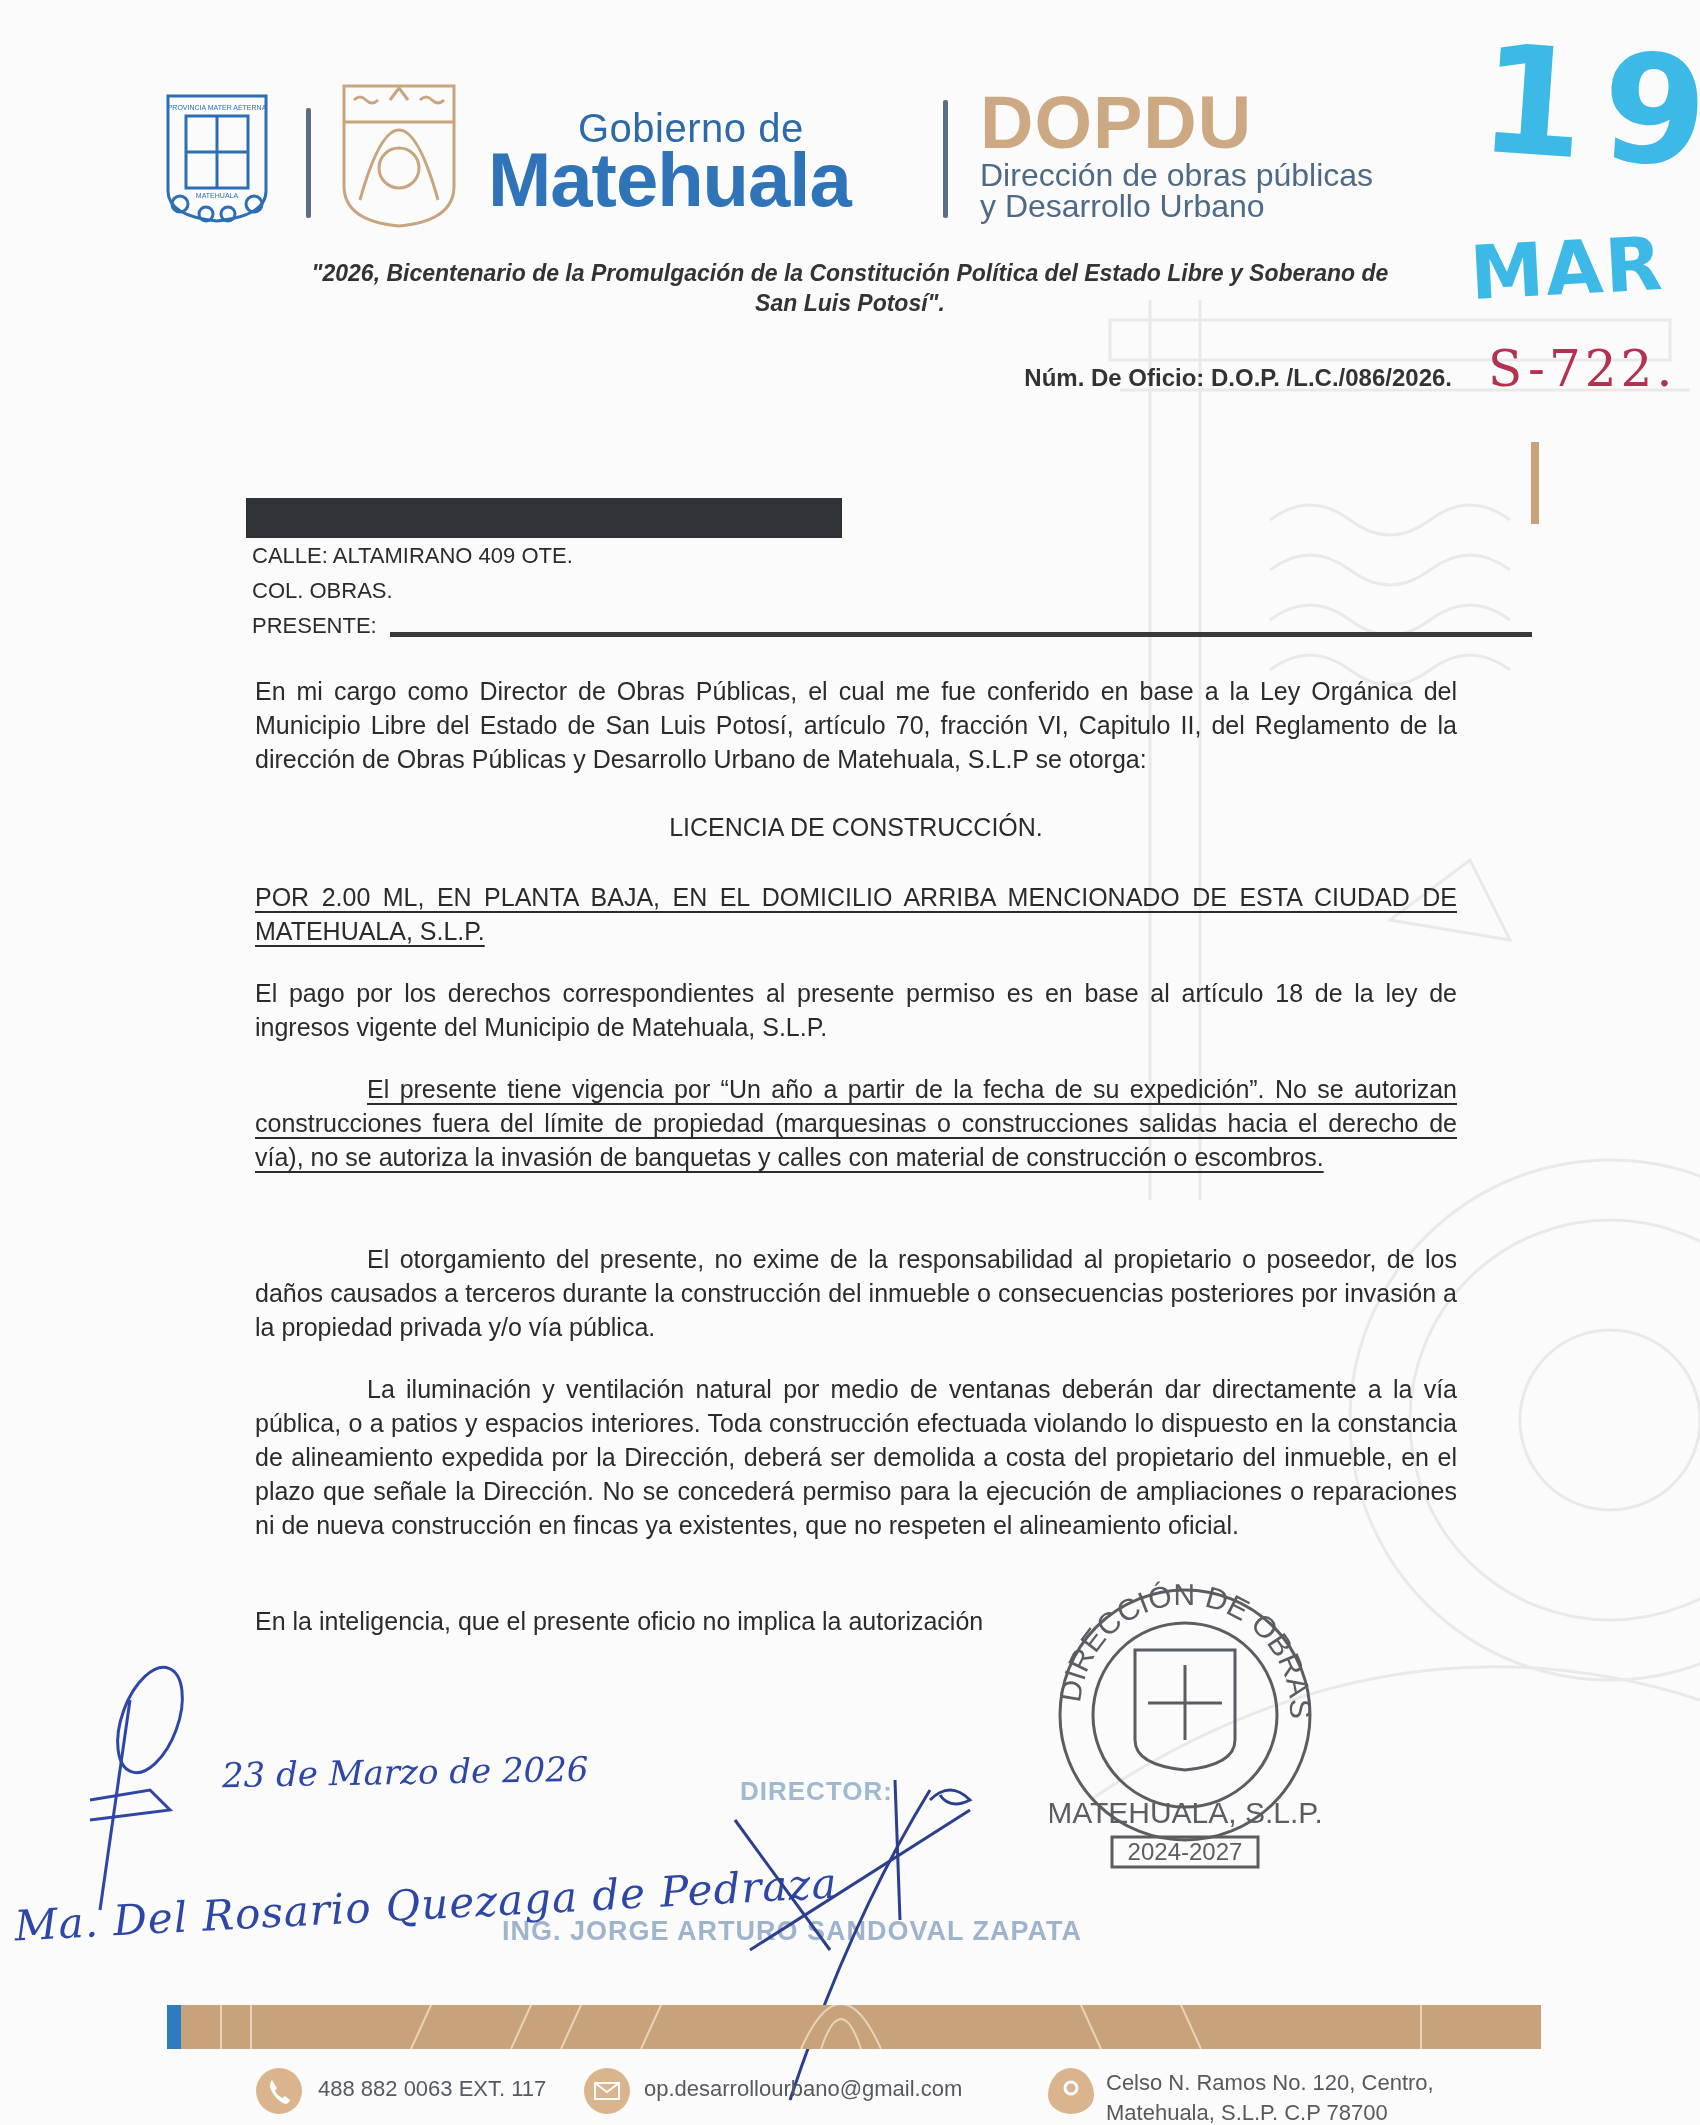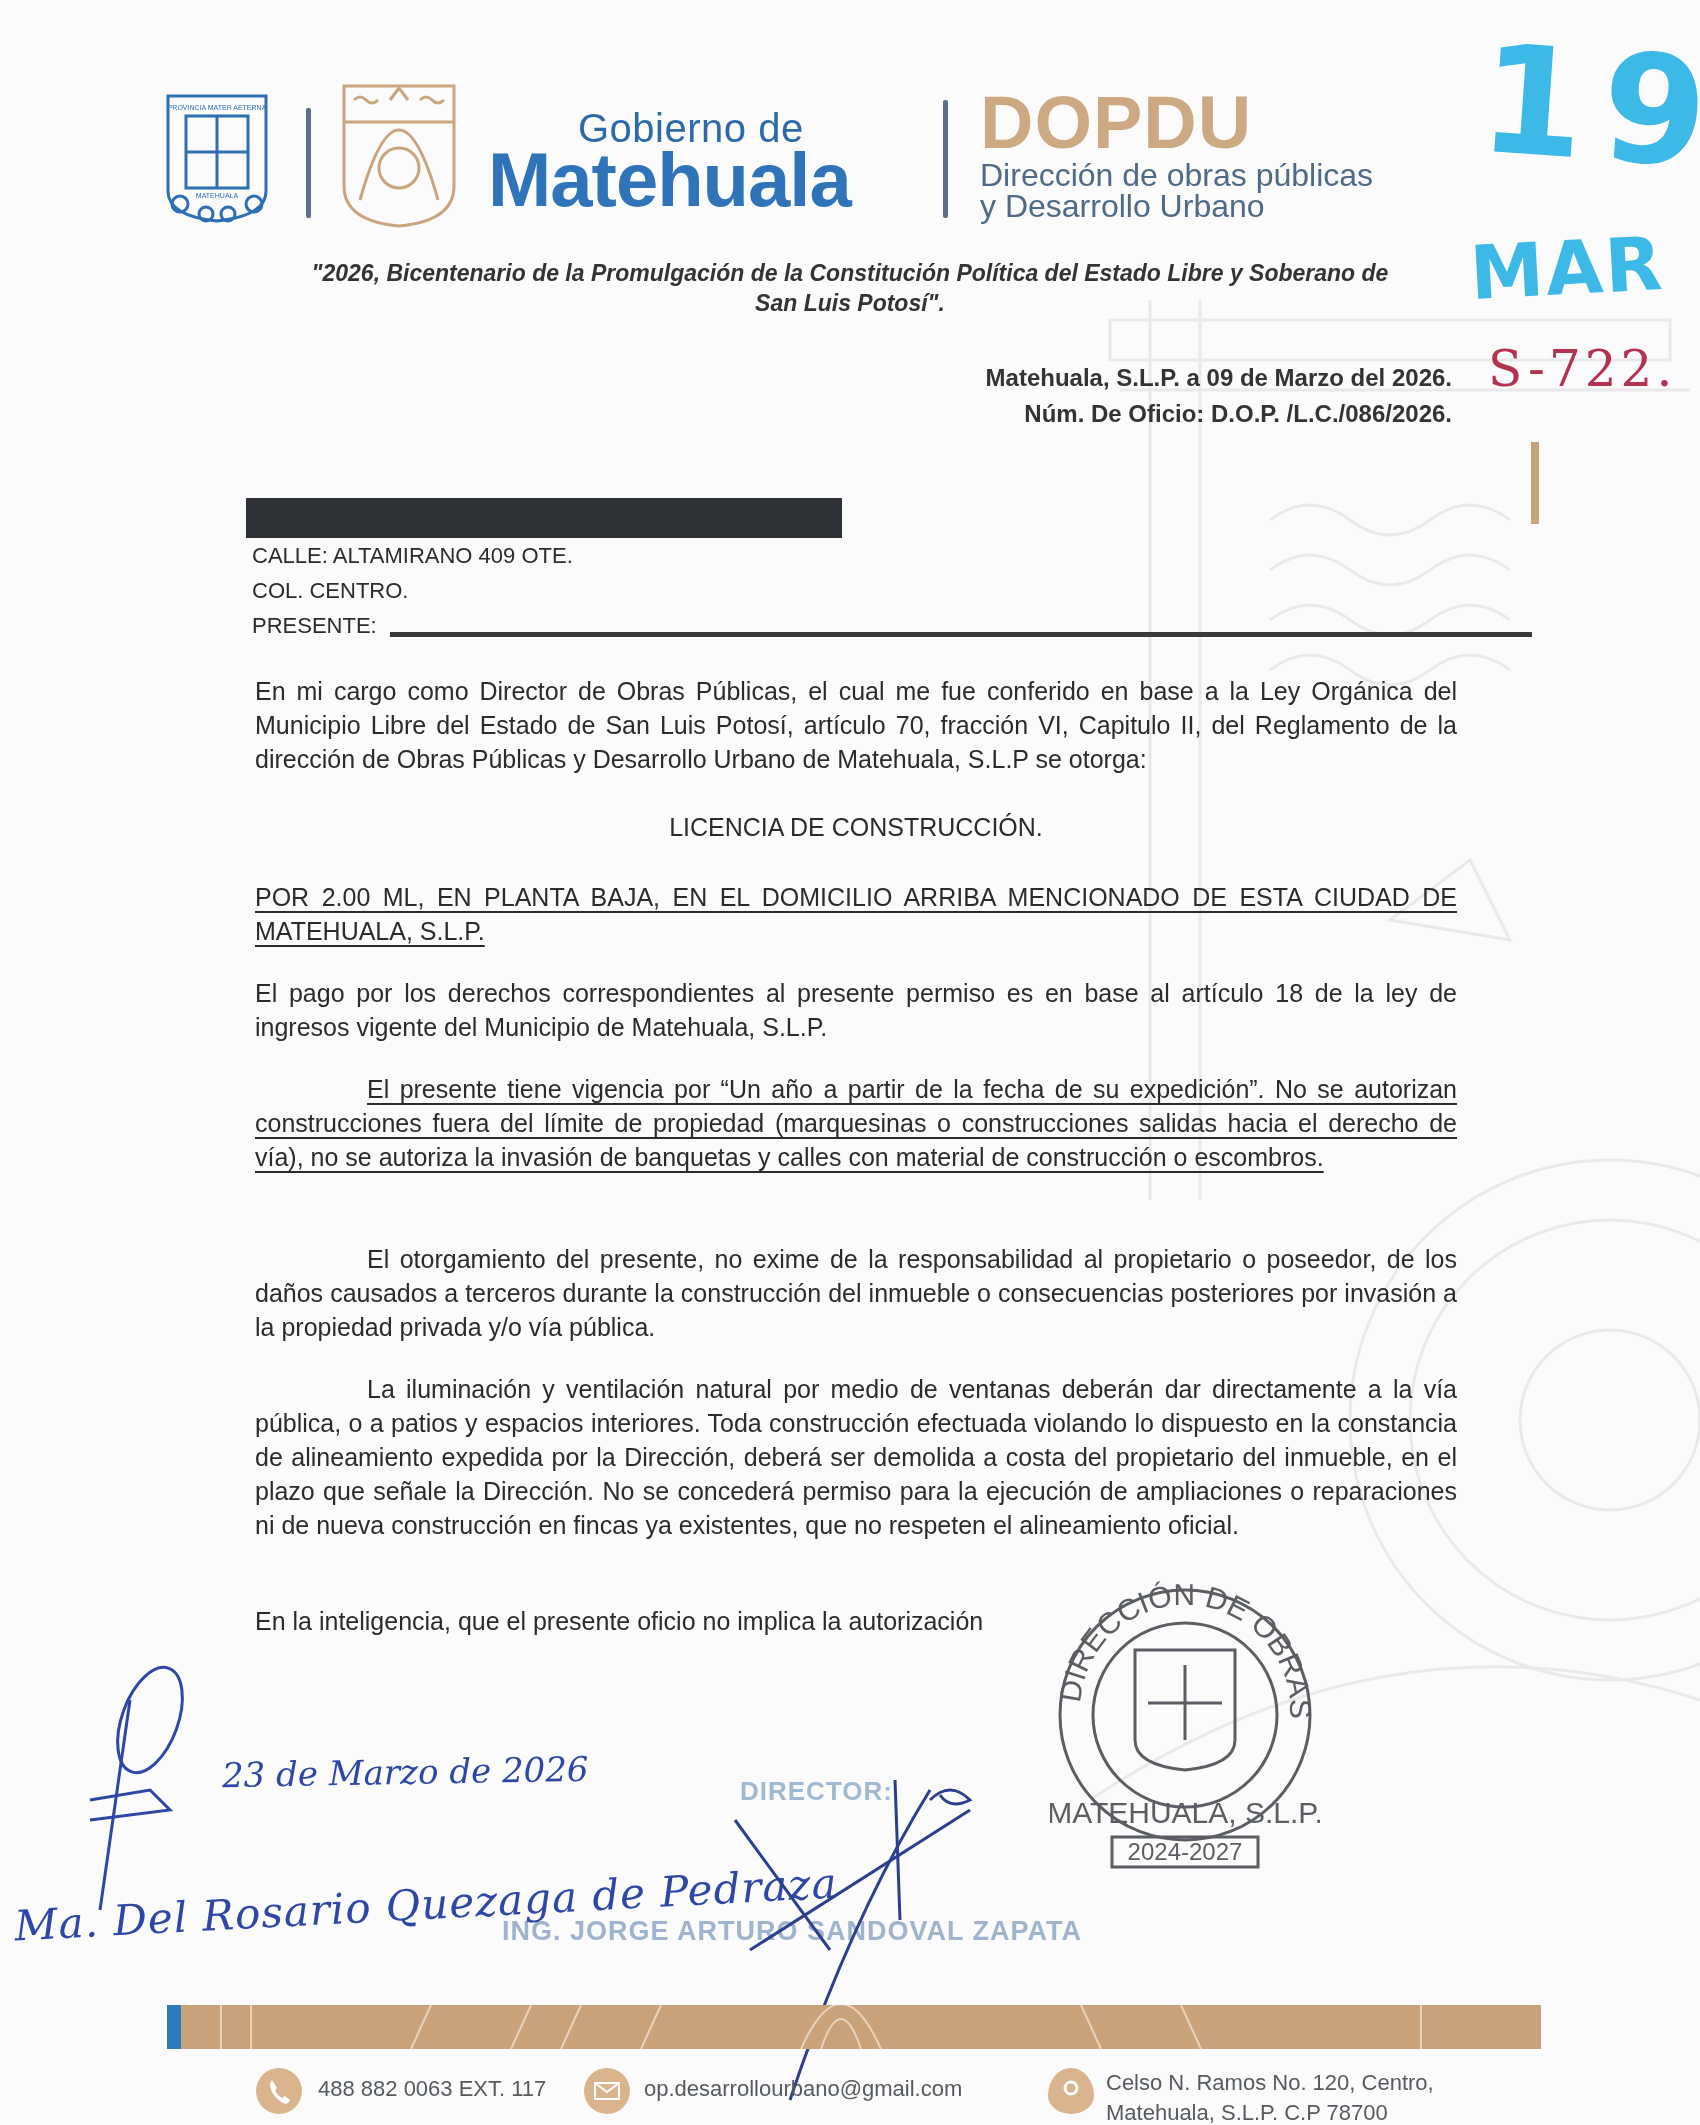--- a/index.html
+++ b/index.html
@@ -108,28 +108,27 @@
   <div>"2026, Bicentenario de la Promulgación de la Constitución Política del Estado Libre y Soberano de</div>
   <div>San Luis Potosí".</div>
 </div>
 
 <div class="abs hand-19">19</div>
 <div class="abs hand-mar">MAR</div>
 <div class="abs hand-s722">S-722.</div>
 <div class="abs gold-mark"></div>
 
 <div class="abs meta">
-  <div>Matehuala, S.L.P. a 09 de Marzo del 2026.</div>
   <div>Núm. De Oficio: D.O.P. /L.C./086/2026.</div>
 </div>
 
 <div class="abs redact"></div>
 <div class="abs recip">
   <div>CALLE: ALTAMIRANO 409 OTE.</div>
-  <div>COL. CENTRO.</div>
+  <div>COL. OBRAS.</div>
   <div>PRESENTE:</div>
 </div>
 <div class="abs rule"></div>
 
 <div class="p" style="top:674px;">En mi cargo como Director de Obras Públicas, el cual me fue conferido en base a la Ley Orgánica del Municipio Libre del Estado de San Luis Potosí, artículo 70, fracción VI, Capitulo II, del Reglamento de la dirección de Obras Públicas y Desarrollo Urbano de Matehuala, S.L.P  se otorga:</div>
 <div class="p ctr" style="top:810px;">LICENCIA DE CONSTRUCCIÓN.</div>
 <div class="p ul" style="top:880px;">POR 2.00 ML, EN PLANTA BAJA, EN EL DOMICILIO ARRIBA MENCIONADO DE ESTA CIUDAD DE MATEHUALA, S.L.P.</div>
 <div class="p" style="top:976px;">El pago por los derechos correspondientes al presente permiso es en base al artículo 18 de la ley de ingresos vigente del Municipio de Matehuala, S.L.P.</div>
 <div class="p ul ind" style="top:1072px;">El presente tiene vigencia por “Un año a partir de la fecha de su expedición”. No se autorizan construcciones fuera del límite de propiedad (marquesinas o construcciones salidas hacia el derecho de vía), no se autoriza la invasión de banquetas y calles con material de construcción o escombros.</div>
 <div class="p ind" style="top:1242px;">El otorgamiento del presente, no exime de la responsabilidad al propietario o poseedor, de los daños causados a terceros durante la construcción del inmueble o consecuencias posteriores por invasión a la propiedad privada y/o vía pública.</div>

